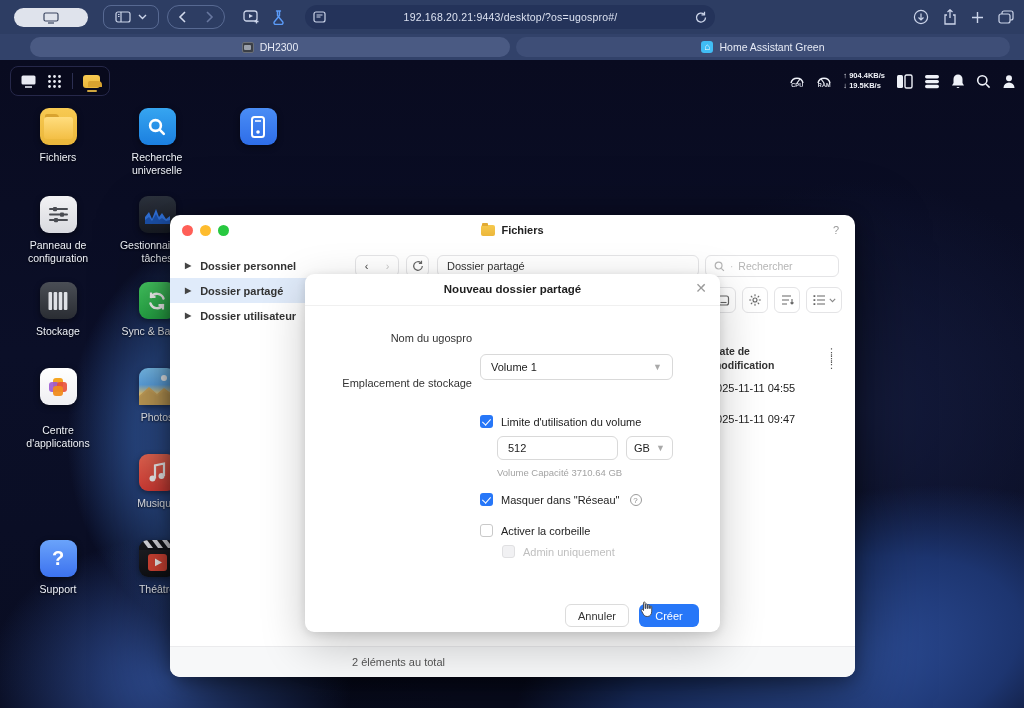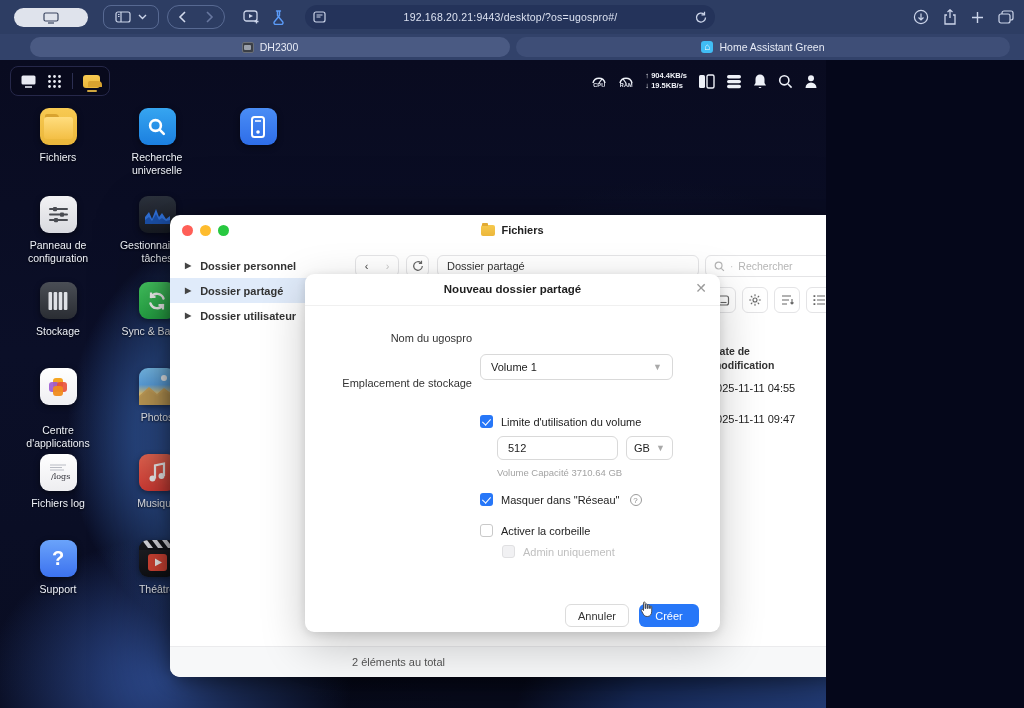--- a/index.html
+++ b/index.html
@@ -18,21 +18,21 @@
   .urlbar .url { flex:1; text-align:center; font-size:10.5px; color:#dbe1f0; letter-spacing:.2px; }
   .sf-right { position:absolute; right:10px; top:5px; display:flex; align-items:center; gap:14px; height:24px; }
   .sf-tab { position:absolute; top:3px; height:20px; border-radius:10px; display:flex; align-items:center; justify-content:center; gap:6px; font-size:10.5px; color:#e6eaf5; }
   .tab-active { background:#4a5a83; }
   .tab-idle { background:#3e4e77; }
   .favicon-dh { width:12px; height:11px; border-radius:2px; background:#3b3f46; border:1px solid #6a6f78; display:flex; align-items:center; justify-content:center; }
   .favicon-dh i { display:block; width:7px; height:5px; background:#9aa0ab; border-radius:1px; }
   .favicon-ha { width:12px; height:12px; border-radius:3px; background:#41bdf5; color:#fff; font-size:10px; line-height:12px; text-align:center; }
 
   
-  .desktop { position:absolute; left:0; top:60px; width:826px; height:648px; overflow:hidden; background:linear-gradient(180deg,#090b20 0%,#0b0f28 45%,#090d22 100%);padding-left:48px; }
+  .desktop { position:absolute; left:0; top:60px; width:1024px; height:648px; overflow:hidden; background:linear-gradient(180deg,#090b20 0%,#0b0f28 45%,#090d22 100%);padding-left:48px; }
   .blob { position:absolute; border-radius:50%; }
   .b1 { left:-150px; top:90px; width:640px; height:680px; background:radial-gradient(closest-side at 62% 42%, #3e66b8 0%, #27457f 46%, rgba(15,25,60,0) 74%); }
   .b2 { left:150px; top:210px; width:720px; height:600px; background:radial-gradient(closest-side, rgba(12,16,40,.92) 0%, rgba(12,16,40,0) 70%); }
   .b3 { right:-180px; top:30px; width:680px; height:640px; background:radial-gradient(closest-side, #141b3c 0%, rgba(10,13,32,0) 72%); }
   .b4 { left:400px; bottom:-280px; width:980px; height:560px; transform:rotate(-16deg); background:radial-gradient(closest-side at 45% 40%, #30529f 0%, #1d3570 45%, rgba(13,20,48,0) 74%); }
   .b5 { left:-90px; bottom:-170px; width:520px; height:400px; background:radial-gradient(closest-side, #31519b 0%, rgba(15,24,56,0) 70%); }
 
   
   .bar-left { position:absolute; left:10px; top:6px; height:30px; border:1px solid #26284a; background:rgba(8,9,26,.55); border-radius:8px; display:flex; align-items:center; padding:0 9px; gap:10px; }
   .bar-left .sep { width:1px; height:16px; background:#2c2f52; }
@@ -328,31 +328,20 @@
     <div class="dicon" style="left:10px; top:308px;gap:19px;">
       <span class="art art-apps">
         <svg width="22" height="22" viewBox="0 0 22 22">
             <rect x="6" y="2" width="10" height="10" rx="3" fill="#f5a623"></rect>
             <rect x="2" y="6" width="10" height="10" rx="3" fill="#9b59d0" opacity=".9"></rect>
             <rect x="10" y="6" width="10" height="10" rx="3" fill="#e8503a" opacity=".9"></rect>
             <rect x="6" y="10" width="10" height="10" rx="3" fill="#f08c1e" opacity=".95"></rect>
           </svg>
       </span>
       <span class="lbl">Centre d'applications</span>
-    </div>
-    <div class="dicon" style="left:10px; top:394px;">
-      <span class="art art-logs">
-        <svg width="24" height="24" viewBox="0 0 24 24">
-            <g stroke="#b9bcc4" stroke-width="1">
-              <path d="M4 4h16M4 6.5h12M4 9h14"></path>
-            </g>
-            <text x="5" y="18" font-size="8" font-family="DejaVu Serif, serif" fill="#2b2b33">/logs</text>
-          </svg>
-      </span>
-      <span class="lbl">Fichiers log</span>
     </div>
     <div class="dicon" style="left:10px; top:480px;">
       <span class="art art-support">?</span>
       <span class="lbl">Support</span>
     </div>
 
     <div class="dicon" style="left:109px; top:48px;">
       <span class="art art-search">
         <svg width="20" height="20" viewBox="0 0 20 20">
             <circle cx="8.5" cy="8.5" r="5.4" fill="none" stroke="#fff" stroke-width="2.6"></circle>

